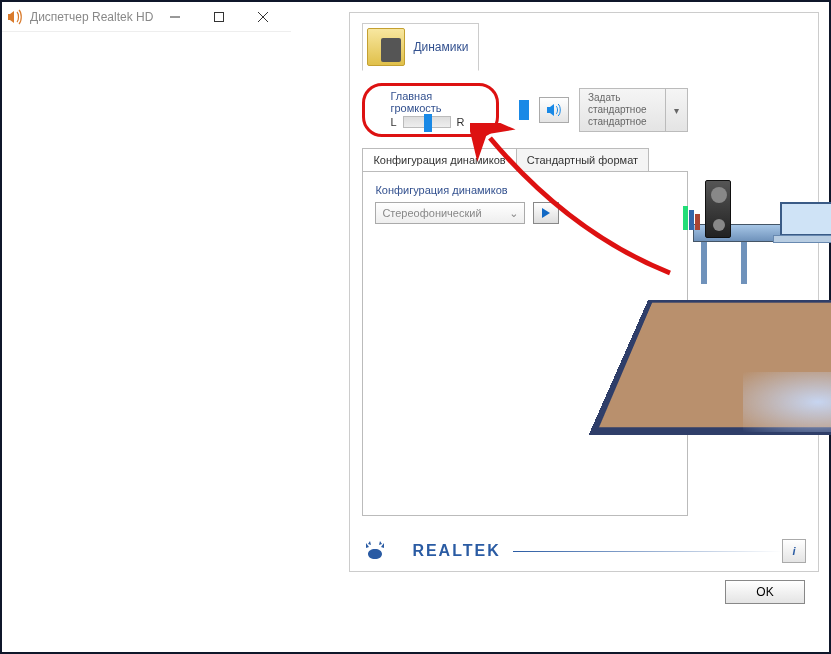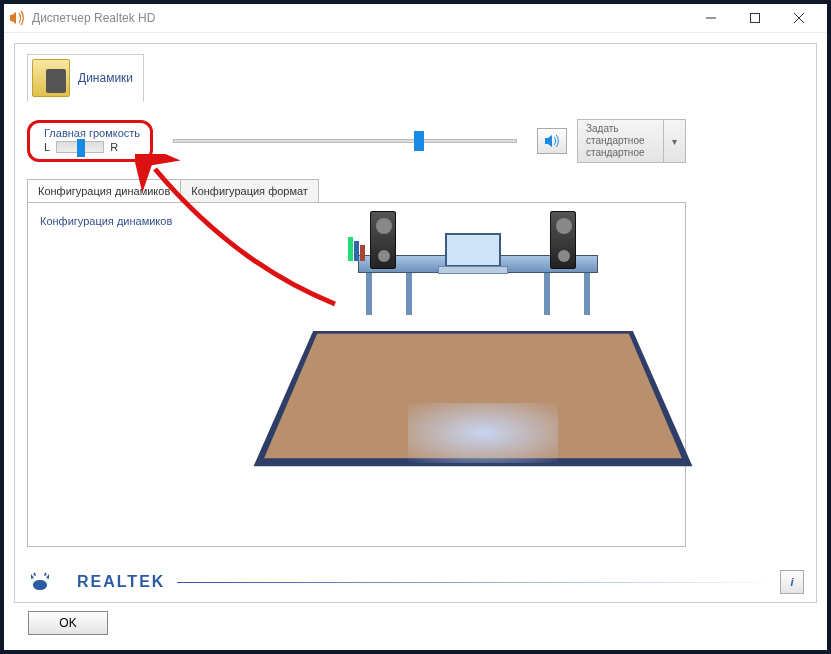--- a/index.html
+++ b/index.html
@@ -1,33 +1,33 @@
 <!DOCTYPE html>
 <html><head>
 <meta charset="utf-8">
 <style>
 * { box-sizing: border-box; margin: 0; padding: 0; }
 body { font-family: "Segoe UI", Tahoma, sans-serif; font-size: 11px; background: #fff; width: 831px; height: 654px; overflow: hidden; position: relative; }
-.window { width: 831px; height: 654px; border: 4px solid #0f172a; background: #fff; display: flex; flex-direction: column; }
+.window { width: 831px; height: 654px; border: 2px solid #0f172a; background: #fff; display: flex; flex-direction: row; }
 .titlebar { height: 30px; display: flex; align-items: center; padding: 0 6px; background: #fff; border-bottom: 1px solid #eee; }
 .titlebar .ticon { width: 16px; height: 16px; margin-right: 6px; }
 .titlebar .title { color: #888; font-size: 12px; flex: 1; }
 .win-btn { width: 44px; height: 28px; display: flex; align-items: center; justify-content: center; color: #666; }
-.content { flex: 1; padding: 10px; position: relative; }
+.content { flex: 1; padding: 10px; position: relative; margin-left: 48px; }
 .inner { border: 1px solid #ccc; width: 100%; height: 560px; position: relative; background: #fff; }
 
 
 .device-tab { position: absolute; left: 12px; top: 10px; display: flex; align-items: center; gap: 8px; padding: 4px 10px 4px 4px; border: 1px solid #ccc; border-bottom: 1px solid #fff; background: #fff; z-index: 2; }
 .device-icon { width: 38px; height: 38px; background: linear-gradient(#f8e7a0,#e0c04a); border: 1px solid #c4a030; border-radius: 2px; position: relative; }
 .device-icon::after { content:""; position:absolute; right:3px; bottom:3px; width:20px; height:24px; background:#555; border-radius:2px; }
 .device-lbl { color: #33518f; font-size: 12px; }
 
 
 .top-row { position: absolute; left: 12px; right: 130px; top: 72px; height: 50px; display: flex; align-items: center; gap: 10px; }
-.volume-group { border: 3px solid #d11; border-radius: 12px; padding: 4px 10px 6px 14px; min-width: 125px; }
+.volume-group { border: 3px solid #d11; border-radius: 20px; padding: 4px 10px 6px 25px; min-width: 125px; }
 .volume-title { color: #33518f; font-size: 11px; margin-bottom: 2px; }
 .balance-row { display: flex; align-items: center; gap: 6px; color: #333; font-size: 11px; }
 .mini-slider { width: 48px; height: 12px; background: linear-gradient(#ddd,#eee); position: relative; border: 1px solid #bbb; }
 .mini-thumb { position: absolute; top: -3px; left: 20px; width: 8px; height: 18px; background: #1989e6; }
 .big-slider { flex: 1; height: 16px; position: relative; margin: 0 10px; }
 .track { position: absolute; left: 0; right: 0; top: 6px; height: 4px; background: #ddd; border: 1px solid #bbb; }
 .big-thumb { position: absolute; top: -2px; left: 70%; width: 10px; height: 20px; background: #1989e6; }
 .sound-btn { width: 30px; height: 26px; border: 1px solid #aaa; background: linear-gradient(#fff,#e4e4e4); color: #1989e6; display: flex; align-items: center; justify-content: center; font-size: 14px; }
 .default-btn { display: flex; align-items: center; border: 1px solid #bbb; background: linear-gradient(#f5f5f5,#e4e4e4); color: #666; font-size: 10px; height: 44px; }
 .default-btn .txt { padding: 4px 8px; line-height: 1.2; width: 85px; }
@@ -72,21 +72,21 @@
 .bk{height:24px}
 
 
 .footer { position: absolute; left: 12px; right: 12px; bottom: 8px; display: flex; align-items: center; }
 .logo { display:flex; align-items:center; gap:24px; color:#2a5ba3; font-weight:bold; letter-spacing:2px; font-size:16px; }
 .crab { width:26px; height:20px; }
 .hr { flex:1; height:1px; background: linear-gradient(to right,#2a5ba3,rgba(42,91,163,0)); margin-left:12px; }
 .info-btn { width:24px; height:24px; border:1px solid #aaa; background:linear-gradient(#fff,#e4e4e4); color:#2a5ba3; display:flex; align-items:center; justify-content:center; font-style:italic; font-weight:bold; }
 
 
-.ok-row { height: 40px; display:flex; align-items:center; padding: 0 14px; background:#fff; }
+.ok-row { height: 40px; display:flex; align-items:center; justify-content:flex-end; padding: 0 14px; background:#fff; }
 .ok-btn { width:80px; height:24px; border:1px solid #888; background:linear-gradient(#fff,#e4e4e4); font-size:12px; }
 
 
 .arrow-svg { position:absolute; left:120px; top:110px; pointer-events:none; z-index:5; }
 </style>
 </head>
 <body>
 
 <div class="window">
   <div class="titlebar">
@@ -150,25 +150,36 @@
             <span>стандартное</span><br>
             <span>стандартное</span>
           </div>
           <div class="dd-arrow">▾</div>
         </div>
       </div>
 
 
       <div class="tabs">
         <div class="tab active">Конфигурация динамиков</div>
-        <div class="tab">Конфигурация формат</div>
+        <div class="tab">Стандартный формат</div>
       </div>
 
       <div class="tab-panel">
         <div class="config-label">Конфигурация динамиков</div>
+        <div class="config-row">
+          <div class="dropdown">
+            <span>Стереофонический</span>
+            <span>⌄</span>
+          </div>
+          <div class="play-btn">
+            <svg width="10" height="10" viewBox="0 0 10 10">
+                <path fill="#1168c4" d="M1 0l8 5-8 5z"></path>
+              </svg>
+          </div>
+        </div>
 
         <div class="room">
           <div class="rug"></div>
           <div class="glow"></div>
           <div class="table">
             <div class="table-top"></div>
             <div class="leg l1"></div>
               <div class="leg l2"></div>
               <div class="leg l3"></div>
               <div class="leg l4"></div>

